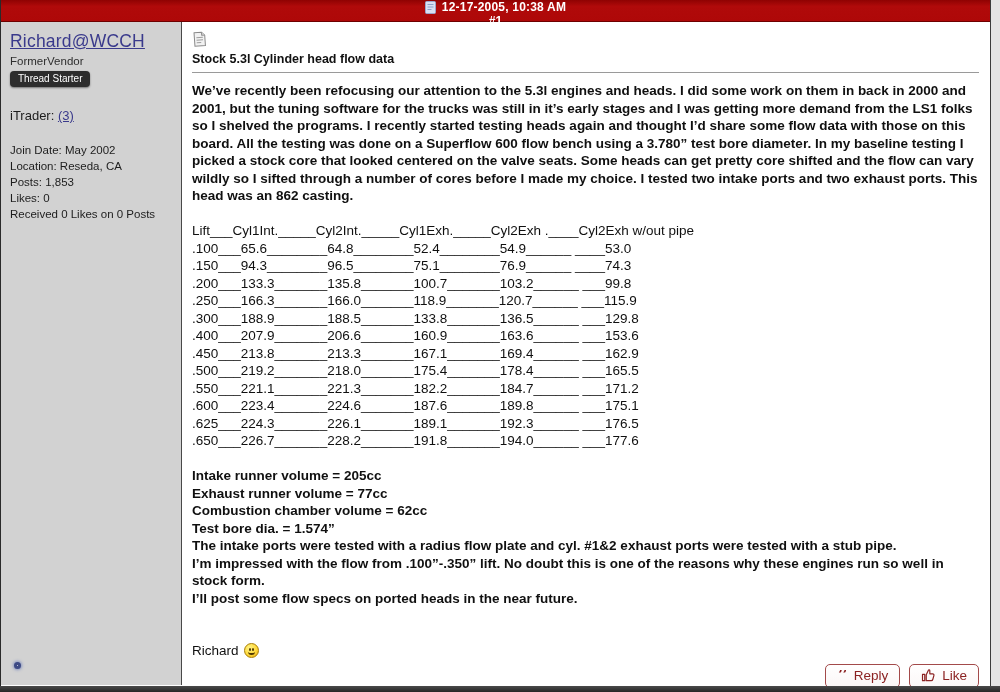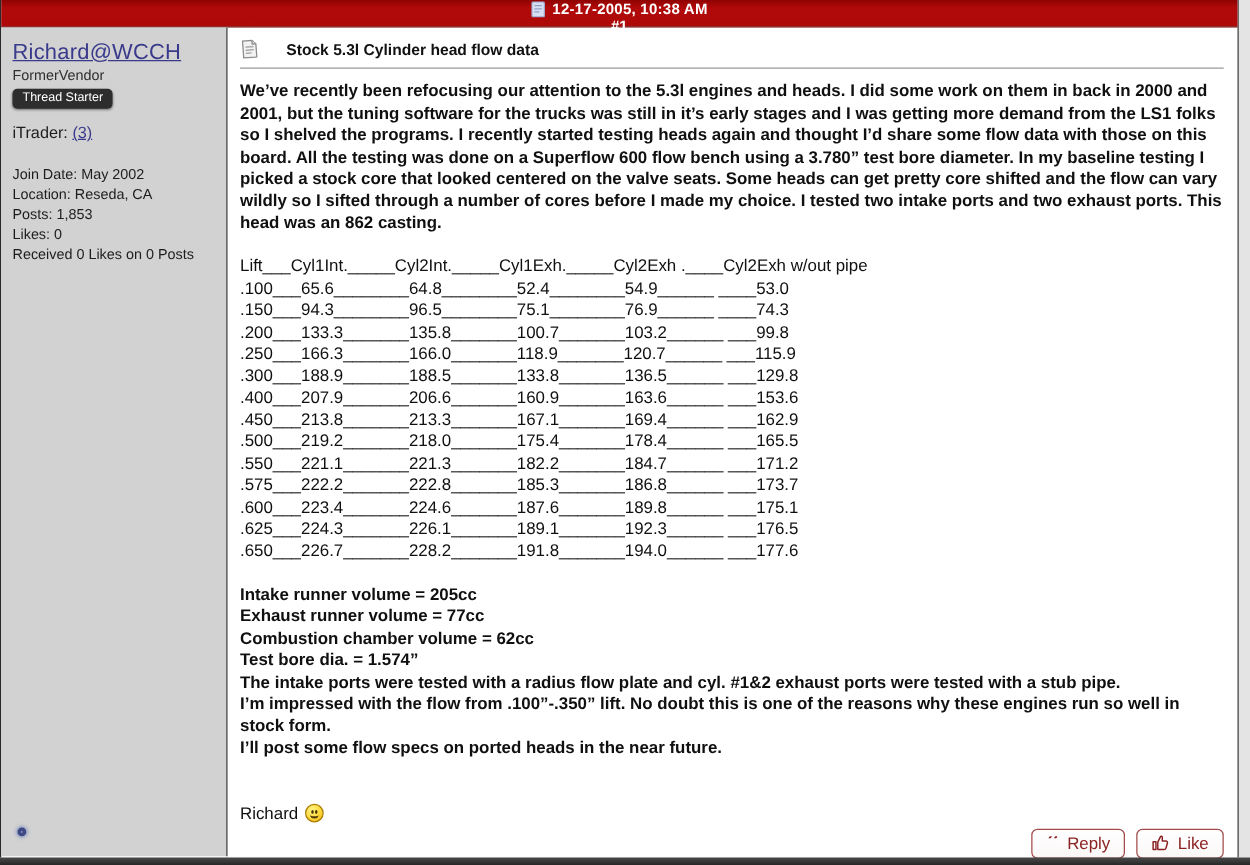--- a/index.html
+++ b/index.html
@@ -13,28 +13,28 @@
   .header-left { display:flex; align-items:center; gap:6px; }
   .post-date { color:#fff; font-size:12px; font-weight:bold; letter-spacing:.2px; }
   .post-number { color:#fff; font-size:12px; font-weight:bold; text-decoration:underline; cursor:pointer; }
 
   
   .post-body { display:flex; height:663px; }
   .sidebar { width:181px; flex:0 0 181px; background:#d2d2d2; border-right:1px solid #484848; padding:9px 8px 0 9px; position:relative; }
   .username { display:inline-block; color:#3a3a8c; font-size:17.5px; text-decoration:underline; cursor:pointer; letter-spacing:.2px; }
   .user-title { font-size:11.5px; color:#2e2e2e; margin-top:3px; }
   .badge { display:inline-block; background:#2d2d2d; color:#fff; font-size:10px; padding:2px 8px 3px; border-radius:4px; margin-top:4px; box-shadow:0 1px 2px rgba(0,0,0,.45); }
-  .itrader { font-size:13px; color:#1d1d1d; margin-top:11px; }
+  .itrader { font-size:13px; color:#1d1d1d; margin-top:21px; }
   .itrader-link { color:#3a3a8c; text-decoration:underline; cursor:pointer; }
   .stats { margin-top:19px; font-size:11.5px; line-height:16px; color:#1d1d1d; }
   .status-dot { position:absolute; bottom:16px; left:13px; width:7px; height:7px; border:3px solid #3d4a85; border-radius:50%; background:#e8ebf5; box-shadow:0 0 3px 1px rgba(95,115,185,.65); }
 
   
   .content { flex:1; padding:6px 11px 8px 10px; display:flex; flex-direction:column; }
-  .title-row { display:flex; align-items:center; gap:22px; padding:3px 0 6px; }
+  .title-row { display:flex; gap:4px; padding:3px 0 6px;flex-direction:column; }
   .post-title { font-weight:bold; font-size:12.5px; color:#111; }
   .separator { border-bottom:1px solid #9a9a9a; margin:0 0 9px; }
 
   .post-text { font-size:13.5px; line-height:17.5px; color:#101010; }
   .line { white-space:pre-wrap;font-weight:bold; }
   .table-line { white-space:pre; }
   .spacer { height:17.5px; }
   .sig-row { display:flex; align-items:center; }
 
   
@@ -108,21 +108,20 @@
           <div class="table-line">Lift___Cyl1Int._____Cyl2Int._____Cyl1Exh._____Cyl2Exh .____Cyl2Exh w/out pipe</div>
           <div class="table-line">.100___65.6________64.8________52.4________54.9______ ____53.0</div>
           <div class="table-line">.150___94.3________96.5________75.1________76.9______ ____74.3</div>
           <div class="table-line">.200___133.3_______135.8_______100.7_______103.2______ ___99.8</div>
           <div class="table-line">.250___166.3_______166.0_______118.9_______120.7______ ___115.9</div>
           <div class="table-line">.300___188.9_______188.5_______133.8_______136.5______ ___129.8</div>
           <div class="table-line">.400___207.9_______206.6_______160.9_______163.6______ ___153.6</div>
           <div class="table-line">.450___213.8_______213.3_______167.1_______169.4______ ___162.9</div>
           <div class="table-line">.500___219.2_______218.0_______175.4_______178.4______ ___165.5</div>
           <div class="table-line">.550___221.1_______221.3_______182.2_______184.7______ ___171.2</div>
-          <div class="table-line">.575___222.2_______222.8_______185.3_______186.8______ ___173.7</div>
           <div class="table-line">.600___223.4_______224.6_______187.6_______189.8______ ___175.1</div>
           <div class="table-line">.625___224.3_______226.1_______189.1_______192.3______ ___176.5</div>
           <div class="table-line">.650___226.7_______228.2_______191.8_______194.0______ ___177.6</div>
 
           <div class="spacer"></div>
           <div class="line">Intake runner volume = 205cc</div>
           <div class="line">Exhaust runner volume = 77cc</div>
           <div class="line">Combustion chamber volume = 62cc</div>
           <div class="line">Test bore dia. = 1.574”</div>
           <div class="line">The intake ports were tested with a radius flow plate and cyl. #1&amp;2 exhaust ports were tested with a stub pipe.</div>

